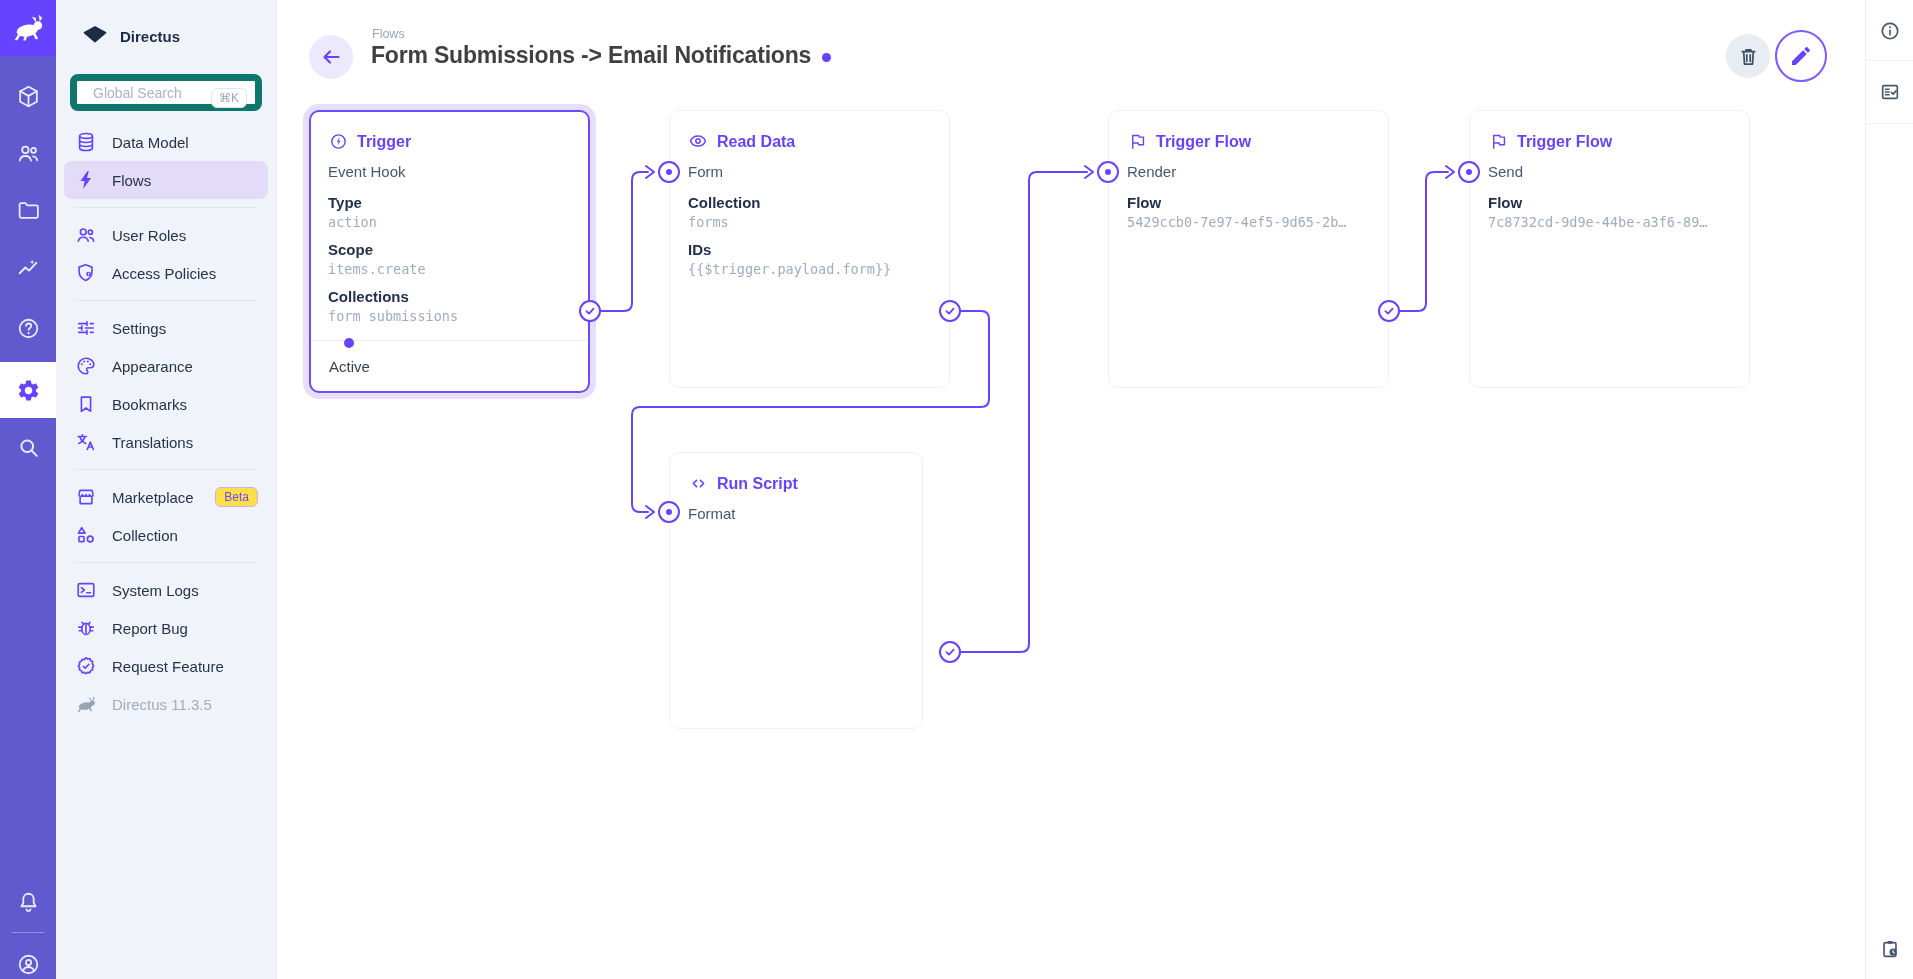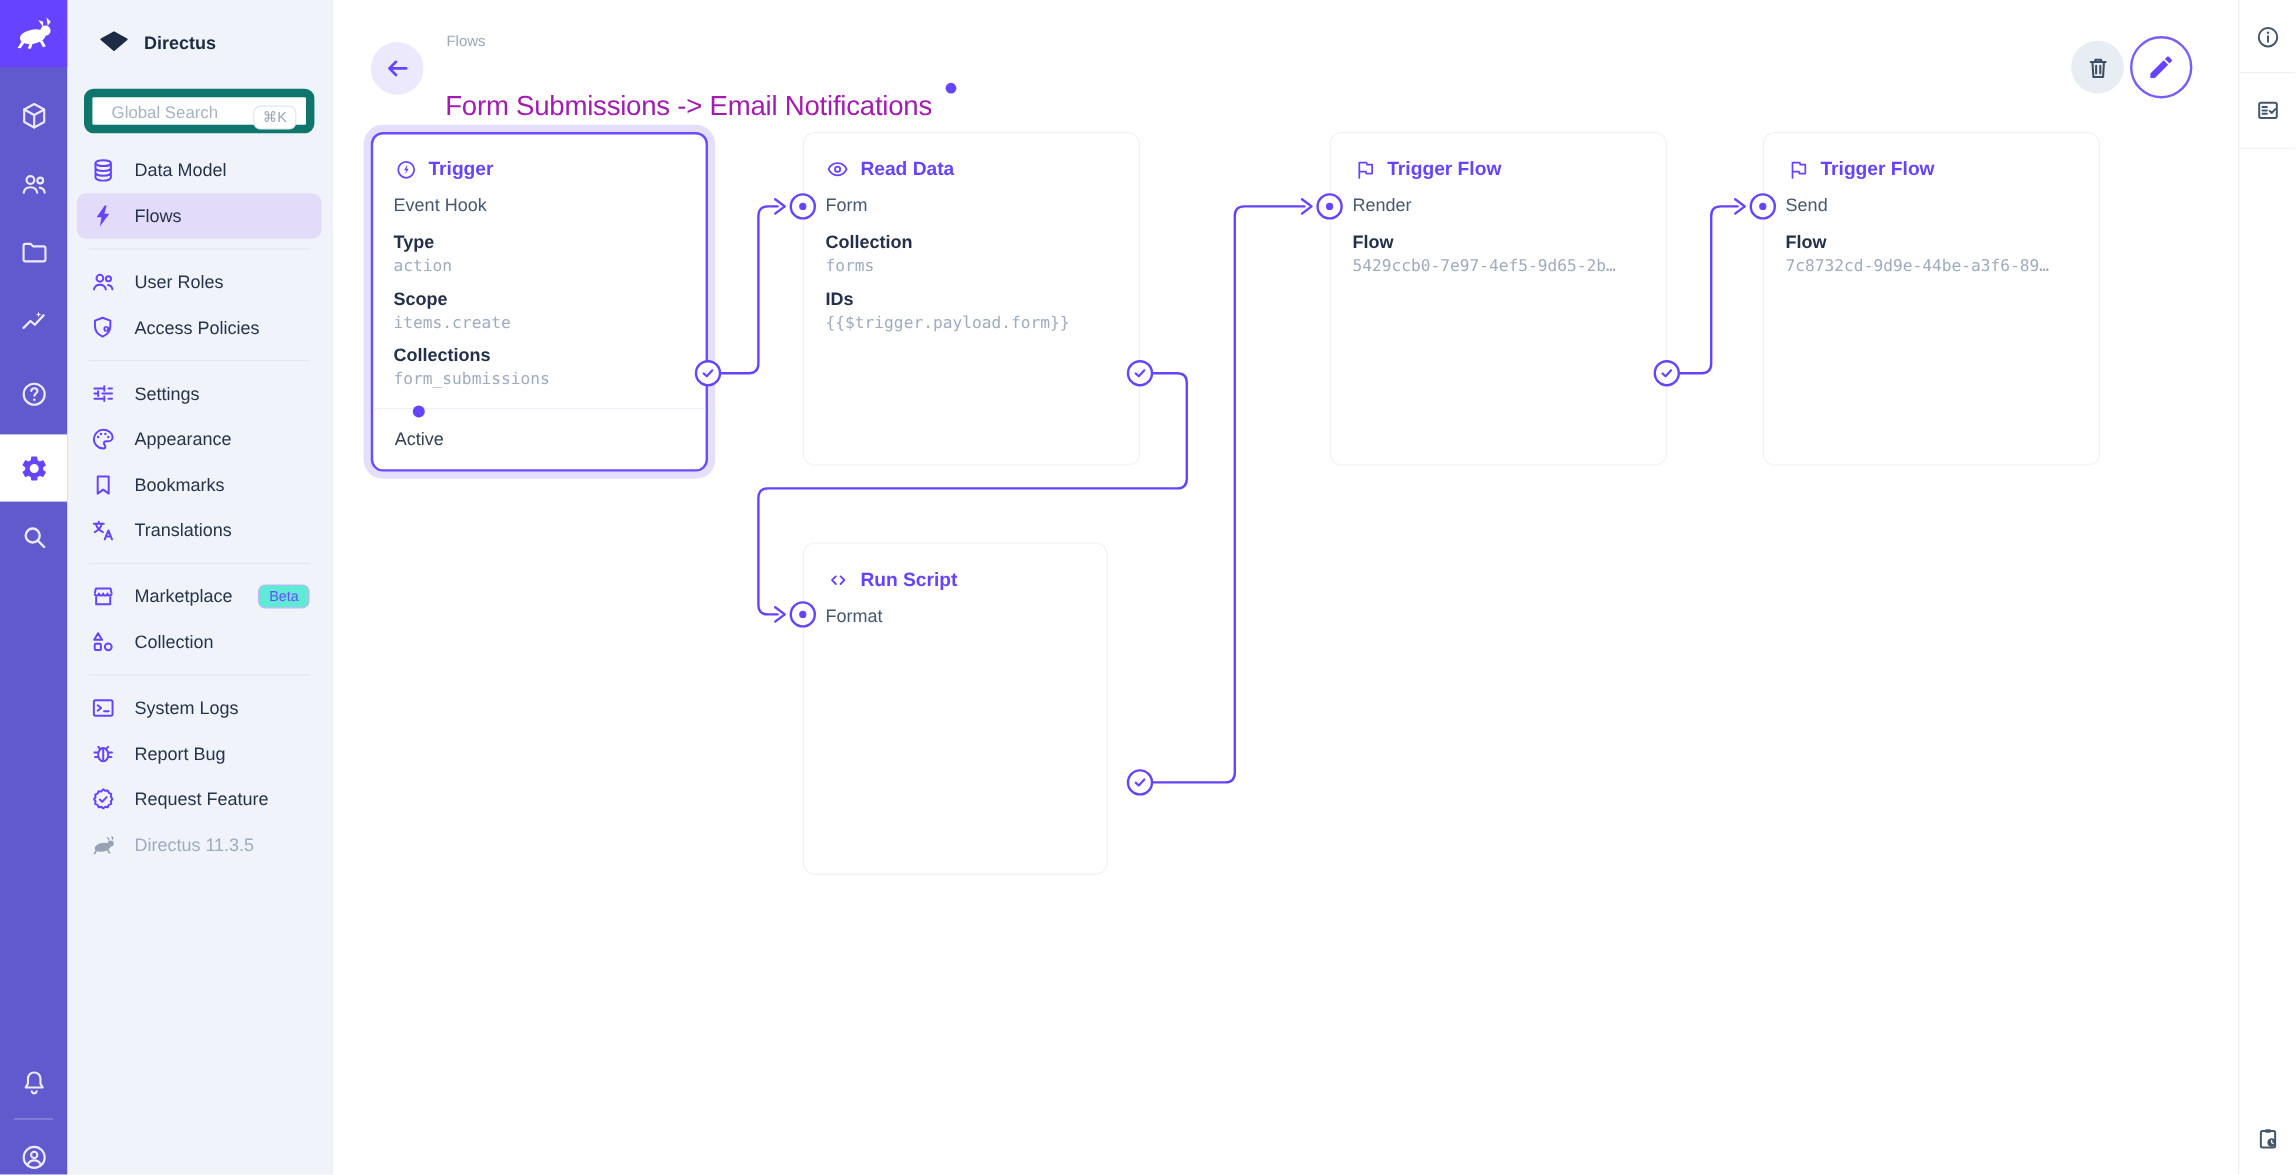--- a/index.html
+++ b/index.html
@@ -23,32 +23,32 @@
   .searchbox input { border:none; outline:none; background:transparent; width:130px; padding:0 0 0 16px; font-size:14px; font-family:inherit; color:#3c4c63; }
   .searchbox input::placeholder { color:#A7B3C5; }
   .kbd { position:absolute; right:8px; top:7px; border:1px solid #E0E6EF; border-radius:6px; padding:2px 7px; font-size:12px; color:#9AA7B9; background:#fff; }
   .nav-list { margin-top:12px; }
   .nav-item { display:flex; align-items:center; gap:14px; height:38px; margin:0 8px; padding:0 10px; border-radius:8px; cursor:pointer; color:#273349; font-size:15px; font-weight:500; }
   .nav-item .ic { width:24px; height:24px; display:flex; align-items:center; justify-content:center; color:#6644FF; flex:0 0 24px; }
   .nav-item.active { background:#E2DCF9; }
   .nav-item.dim { color:#A0ACBE; cursor:default; }
   .nav-item.dim .ic { color:#97A3B4; }
   .nav-sep { height:1px; background:#E1E7F0; margin:8px 18px; }
-  .beta-badge { margin-left:auto; font-size:12px; color:#6D4AFF; border:1px solid #C3B2FA; border-radius:6px; padding:2px 8px; font-weight:500; background:#5eead4; }
+  .beta-badge { margin-left:auto; font-size:12px; color:#6D4AFF; border:1px solid #C3B2FA; border-radius:6px; padding:2px 8px; font-weight:500; background:#fde047; }
 
   
   .rightbar { position:absolute; right:0; top:0; width:48px; height:979px; background:#fff; border-left:1px solid #E9EEF4; z-index:9; }
   .rb-btn { position:absolute; left:0; width:47px; height:48px; display:flex; align-items:center; justify-content:center; background:none; border:none; cursor:pointer; color:#44566C; }
   .rb-sep { position:absolute; left:0; width:47px; height:1px; background:#EDF1F6; }
 
   
   .back-btn { position:absolute; left:309px; top:35px; width:44px; height:44px; border-radius:50%; background:#EDE9FC; border:none; display:flex; align-items:center; justify-content:center; cursor:pointer; }
   .breadcrumb { position:absolute; left:372px; top:27px; font-size:12.5px; color:#9AA7B8; }
   .title-row { position:absolute; left:371px; top:42px; display:flex; align-items:center; gap:11px; }
-  .page-title { font-size:23px; font-weight:400; color:#a21caf; letter-spacing:-0.2px;margin-top:33px; }
+  .page-title { font-size:23px; font-weight:700; color:#404040; letter-spacing:-0.2px; }
   .title-dot { width:9px; height:9px; border-radius:50%; background:#6644FF; margin-top:3px; }
   .icon-btn { position:absolute; border:none; border-radius:50%; display:flex; align-items:center; justify-content:center; cursor:pointer; }
   .trash-btn { left:1726px; top:34px; width:44px; height:44px; background:#E8EDF4; color:#3C4F66; }
   .edit-btn { left:1775px; top:30px; width:52px; height:52px; background:#fff; border:2px solid #7C5CFF; color:#6644FF; }
 
   
   .wires { position:absolute; left:0; top:0; z-index:2; pointer-events:none; }
   .card { position:absolute; background:#fff; border:1px solid #EEF1F9; border-radius:10px; padding:18px; z-index:1; cursor:pointer; }
   .card.selected { border:2px solid #6B4DFF; box-shadow:0 0 0 6px #E5DFFB; padding:17px; }
   .c-title { display:flex; align-items:flex-end; gap:9px; color:#6644FF; font-size:16px; font-weight:700; height:22px; }

